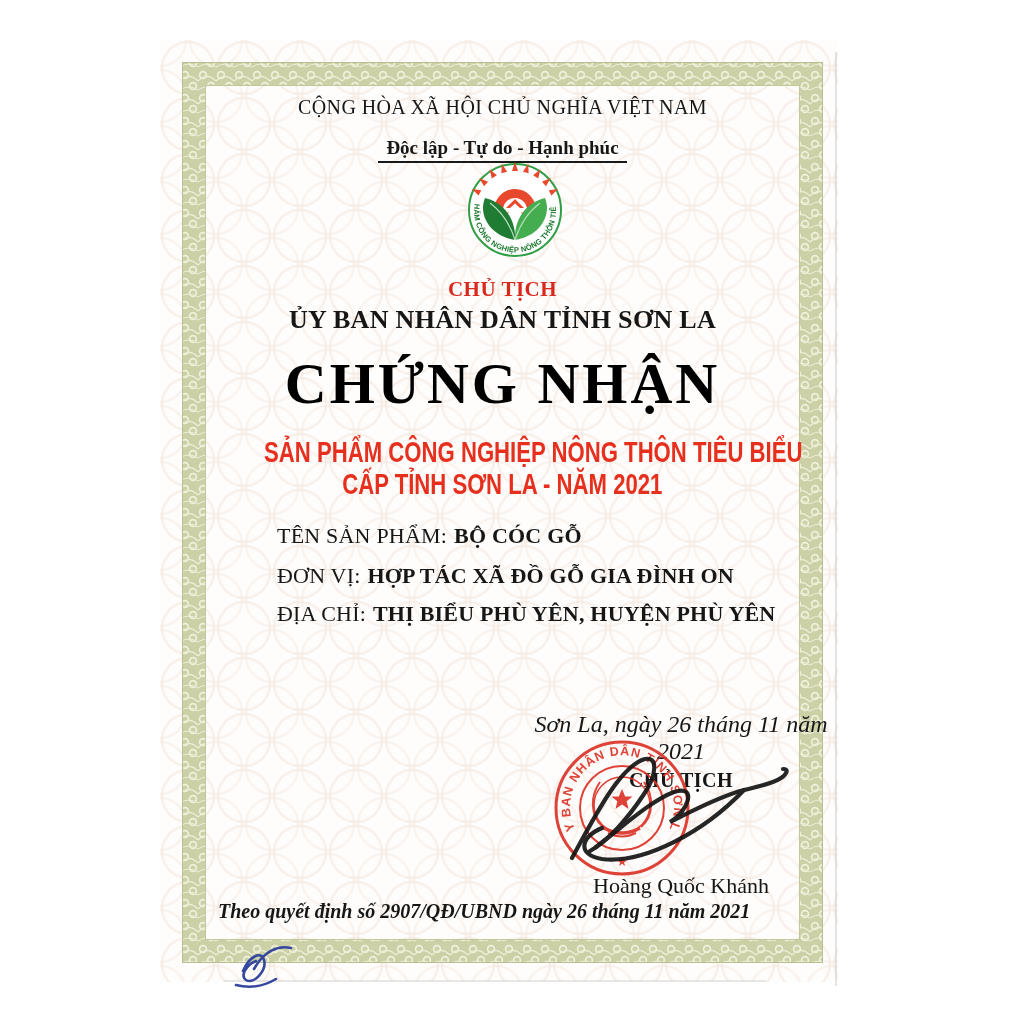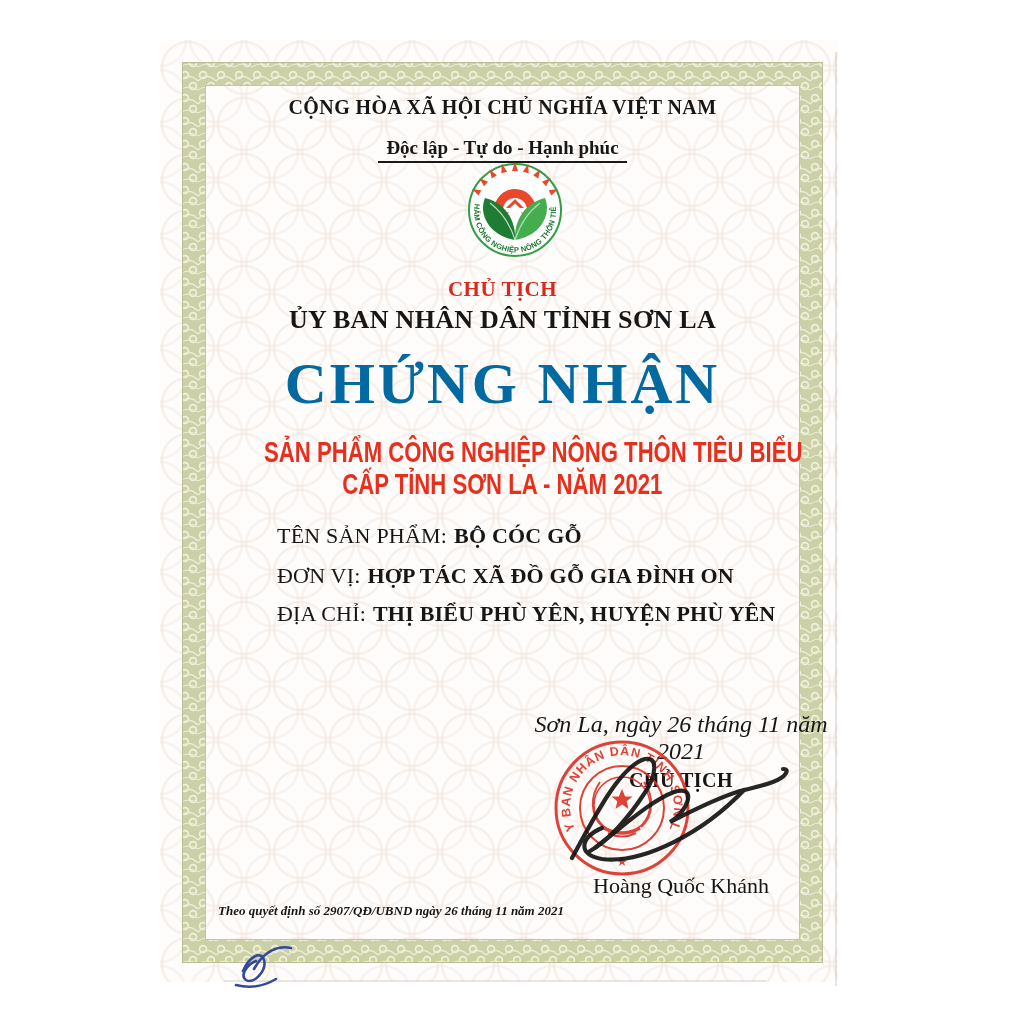--- a/index.html
+++ b/index.html
@@ -16,41 +16,41 @@
     background-image:
       radial-gradient(circle, rgba(240,225,216,0) 24px, rgba(238,223,214,.55) 26px, rgba(240,225,216,0) 28px),
       radial-gradient(circle, rgba(240,225,216,0) 24px, rgba(238,223,214,.45) 26px, rgba(240,225,216,0) 28px);
     background-size:56px 56px,56px 56px;
     background-position:0 0,28px 28px;
   }
   .abs{position:absolute;}
   .center{text-align:center;}
   .content-col{position:absolute;left:205px;top:0;width:595px;text-align:center;}
 
-  .nation{font-size:20px;font-weight:bold;letter-spacing:.4px;}
+  .nation{font-size:20px;font-weight:normal;letter-spacing:.4px;}
   .motto{font-size:19px;font-weight:bold;}
   .motto span{display:inline-block;border-bottom:2px solid #1a1a1a;padding:0 8px 2px;}
 
   .red-small-title{font-size:21px;font-weight:bold;color:#d9291d;letter-spacing:.5px;}
   .org{font-size:26px;font-weight:bold;letter-spacing:.3px;}
-  .main-title{font-size:58px;font-weight:bold;color:#0369a1;letter-spacing:3px;}
+  .main-title{font-size:58px;font-weight:bold;color:#000000;letter-spacing:3px;}
 
   .sub-red{color:#e72f1e;font-family:"Liberation Sans","DejaVu Sans",sans-serif;
     font-weight:bold;font-size:27px;white-space:nowrap;}
   .sub-red>span{display:inline-block;transform:scale(.82,1.12);transform-origin:center;}
 
   .field{font-size:22px;white-space:nowrap;text-align:left;}
   .field .lbl{font-weight:normal;letter-spacing:.2px;}
   .field .val{font-weight:bold;margin-left:7px;letter-spacing:.2px;text-align:right;}
 
   .date-line{font-size:24px;font-style:italic;}
   .sign-title{font-size:20px;font-weight:bold;letter-spacing:.5px;}
   .signer{font-size:22px;font-weight:normal;}
 
-  .footer-note{font-size:13px;font-style:italic;font-weight:bold;line-height:20px;text-align:center;}
+  .footer-note{font-size:20px;font-style:italic;font-weight:bold;line-height:20px;text-align:center;}
   svg{display:block;}
 </style>
 </head>
 <body>
 
 <div class="paper-bg"></div>
 
 <svg class="abs" style="left:0;top:0" width="1024" height="1024" viewBox="0 0 1024 1024">
   <defs>
     <pattern id="scrollpat" width="18" height="23" patternUnits="userSpaceOnUse">

